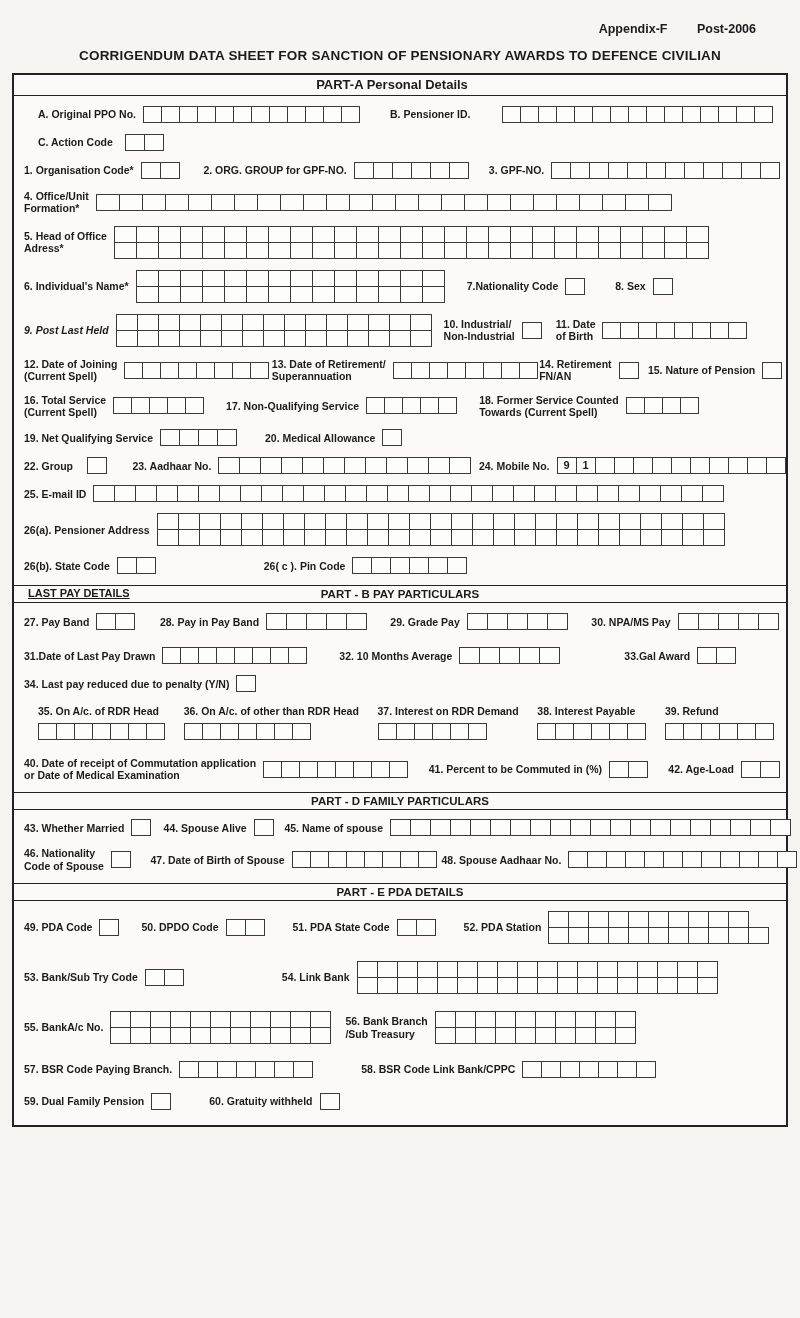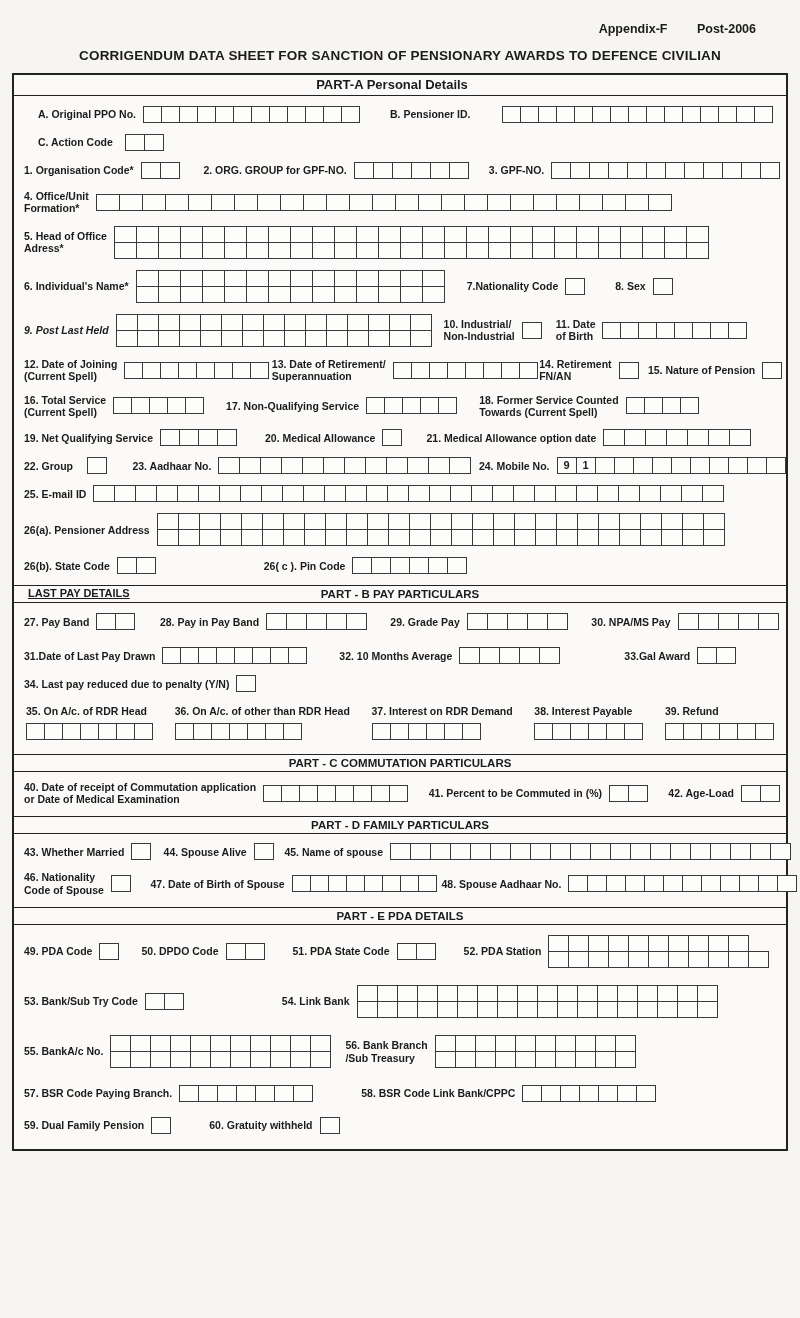--- a/index.html
+++ b/index.html
@@ -14,21 +14,21 @@
   .band-left { position:absolute; left:14px; top:1px; text-decoration:underline; font-size:11px;text-align:center; }
   .row { display:flex; align-items:center; padding:6px 10px 5px 10px; }
   .fld { display:flex; align-items:center; }
   .lbl { font-weight:bold; font-size:10.5px; line-height:1.18; white-space:pre-line; flex:none; }
   .lbl.it { font-style:italic; }
   .bgrid { display:flex; flex-direction:column; margin-left:7px; flex:none; }
   .boxrow { display:flex; }
   .boxrow + .boxrow { margin-top:-1px; }
   .box { width:var(--bw,20px); height:var(--bh,17px); border:1px solid #3a3a3a; margin-left:-1px; background:#fdfdfc; flex:none; text-align:center; font-size:11px; font-weight:bold; line-height:15px; }
   .boxrow .box:first-child { margin-left:0; }
-  .demand { justify-content:space-between; align-items:flex-start; padding:5px 12px 8px 12px; }
+  .demand { justify-content:space-between; align-items:flex-start; padding:5px 12px 8px 24px; }
   .col { display:flex; flex-direction:column; }
   .col .lbl { margin-bottom:5px; }
   .col .bgrid { margin-left:0; }
 </style>
 </head>
 <body>
 
 <div class="page">
 
   <div class="topbar">
@@ -473,34 +473,20 @@
           </span>
       </div>
       <div class="fld" style="margin-left:28px;">
         <span class="lbl">20. Medical Allowance</span>
         <span class="bgrid">
             <span class="boxrow">
               <span class="box"></span>
             </span>
           </span>
       </div>
-      <div class="fld" style="margin-left:24px;">
-        <span class="lbl">21. Medical Allowance option date</span>
-        <span class="bgrid" style="--bw:22px;">
-            <span class="boxrow">
-              <span class="box"></span>
-              <span class="box"></span>
-              <span class="box"></span>
-              <span class="box"></span>
-              <span class="box"></span>
-              <span class="box"></span>
-              <span class="box"></span>
-            </span>
-          </span>
-      </div>
     </div>
 
     <div class="row">
       <div class="fld">
         <span class="lbl">22. Group</span>
         <span class="bgrid" style="margin-left:14px;">
             <span class="boxrow">
               <span class="box"></span>
             </span>
           </span>
@@ -843,23 +829,20 @@
               <span class="box"></span>
               <span class="box"></span>
               <span class="box"></span>
               <span class="box"></span>
               <span class="box"></span>
             </span>
           </span>
       </div>
     </div>
 
-    <div class="band">
-      <span>PART - C  COMMUTATION PARTICULARS</span>
-    </div>
 
     <div class="row" style="margin-top:3px;">
       <div class="fld">
         <span class="lbl">40. Date of receipt of Commutation application
 or Date of Medical Examination</span>
         <span class="bgrid" style="--bw:19px;">
             <span class="boxrow">
               <span class="box"></span>
               <span class="box"></span>
               <span class="box"></span>

